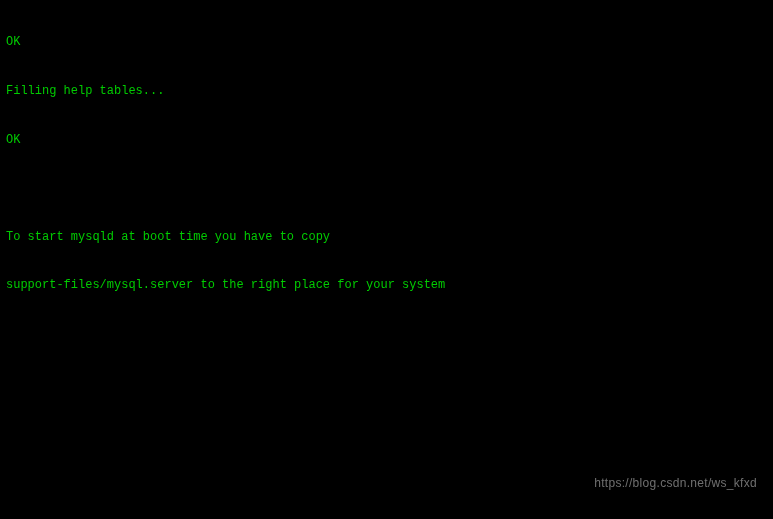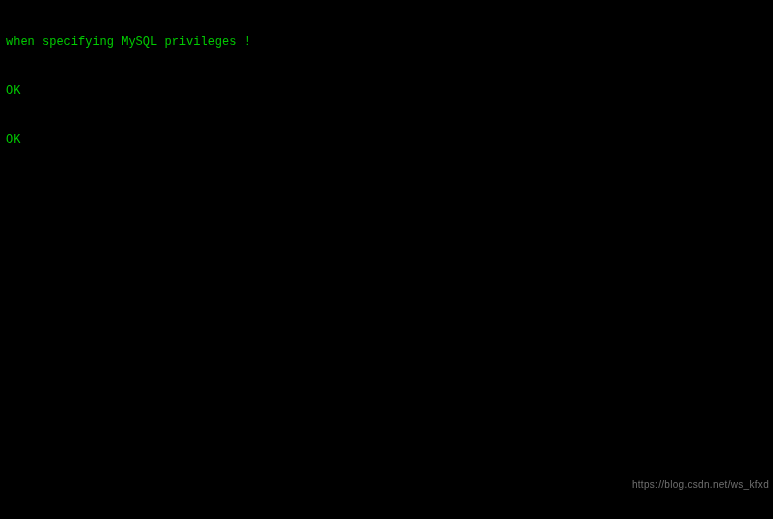--- a/index.html
+++ b/index.html
@@ -21,37 +21,39 @@
       padding: 2px 6px;
       color: #00cc00;
       white-space: pre;
     }
     .line {
       display: block;
       min-height: 1.35em;
     }
     .watermark {
       position: absolute;
-      right: 4px;
+      right: 16px;
       bottom: 28px;
       color: rgba(200, 200, 200, 0.55);
       font-family: Arial, sans-serif;
-      font-size: 10px;
+      font-size: 12px;
       letter-spacing: 0.3px;
       pointer-events: none;
     }
   </style>
 </head>
 <body>
 
 <div class="terminal">
-  <span class="line">when specifying MySQL privileges !</span>
   <span class="line">OK</span>
+  <span class="line">Filling help tables...</span>
   <span class="line">OK</span>
   <span class="line"></span>
+  <span class="line">To start mysqld at boot time you have to copy</span>
+  <span class="line">support-files/mysql.server to the right place for your system</span>
   <span class="line"></span>
   
   
   
   
   
   
   
   
   

